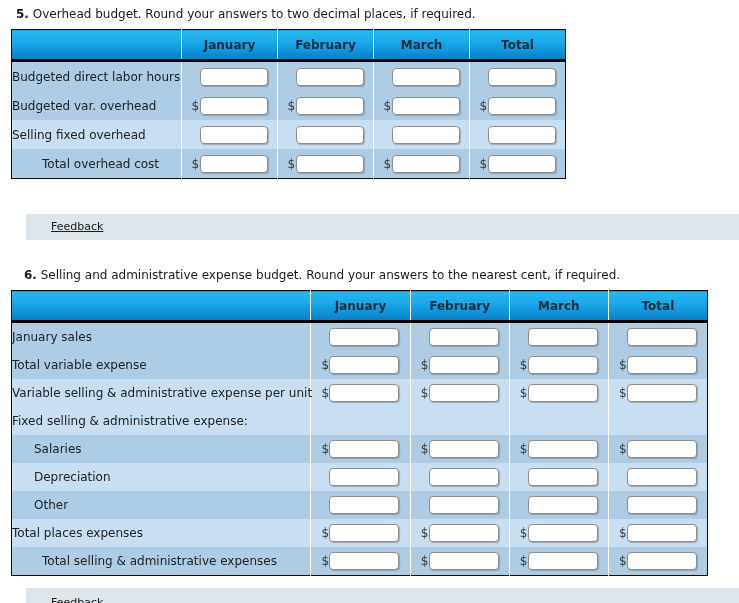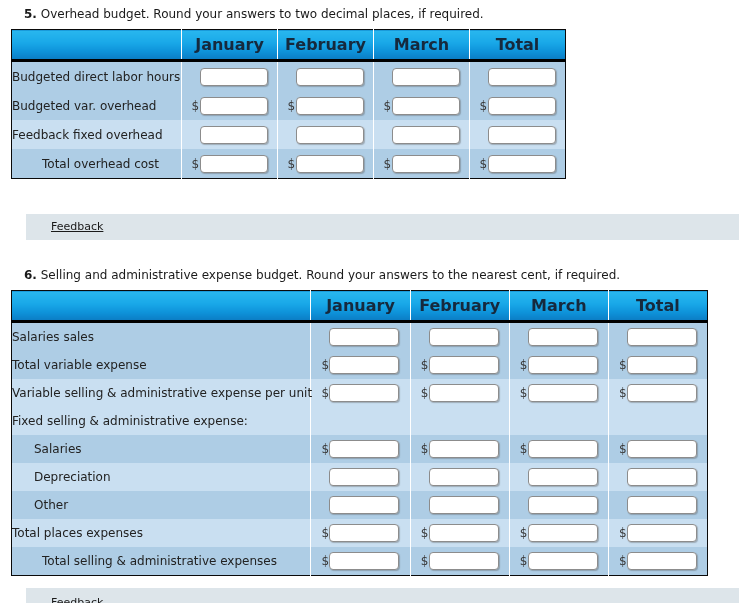--- a/index.html
+++ b/index.html
@@ -33,21 +33,21 @@
     border-collapse: collapse;
     border-spacing: 0;
     border: 1px solid #0a0a0a;
     table-layout: fixed;
     background: #c3d9ea;
   }
   .budget-table th {
     background: linear-gradient(to bottom, #29b7ef 0%, #19a8e8 42%, #0e93da 72%, #0b7cc4 100%);
     color: #16293d;
     font-weight: bold;
-    font-size: 16px;
+    font-size: 12px;
     text-align: center;
     border-bottom: 3px solid #000000;
     border-right: 1px solid #ffffff;
     padding: 0;
     height: 29px;
     vertical-align: middle;
   }
   .budget-table th.blank-head {
     border-right: 1px solid #ffffff;
   }
@@ -108,21 +108,21 @@
     background: #dde5ea;
     box-sizing: border-box;
   }
   .feedback .fb-label {
     font-size: 11px;
     color: #1a1a1a;
     text-decoration: underline;
   }
 
   
-  #prompt-5 { position: absolute; left: 24px;  top: 7px; }
+  #prompt-5 { position: absolute; left: 16px;  top: 7px; }
 
   #table-5 { position: absolute; left: 11px; top: 29px; width: 554px; }
   #table-5 col.c-label { width: 170px; }
   #table-5 col.c-month { width: 96px; }
   #table-5 col.c-total { width: 96px; }
   #table-5 tr.body-row td { height: 29px; margin-top: 23px; }
   #table-5 .field { width: 68px; height: 18px; }
 
   #feedback-5 {
     position: absolute;
@@ -182,21 +182,21 @@
       <td class="input-cell"><span class="dollar hidden">$</span><input class="field" type="text" style=""></td>
     </tr>
     <tr class="body-row r-dark">
       <td class="label-cell">Budgeted var. overhead</td>
       <td class="input-cell"><span class="dollar">$</span><input class="field" type="text" style=""></td>
       <td class="input-cell"><span class="dollar">$</span><input class="field" type="text" style=""></td>
       <td class="input-cell"><span class="dollar">$</span><input class="field" type="text" style=""></td>
       <td class="input-cell"><span class="dollar">$</span><input class="field" type="text" style=""></td>
     </tr>
     <tr class="body-row r-light">
-      <td class="label-cell">Feedback fixed overhead</td>
+      <td class="label-cell">Selling fixed overhead</td>
       <td class="input-cell"><span class="dollar hidden">$</span><input class="field" type="text" style=""></td>
       <td class="input-cell"><span class="dollar hidden">$</span><input class="field" type="text" style=""></td>
       <td class="input-cell"><span class="dollar hidden">$</span><input class="field" type="text" style=""></td>
       <td class="input-cell"><span class="dollar hidden">$</span><input class="field" type="text" style=""></td>
     </tr>
     <tr class="body-row r-dark">
       <td class="label-cell indent1">Total overhead cost</td>
       <td class="input-cell"><span class="dollar">$</span><input class="field" type="text" style=""></td>
       <td class="input-cell"><span class="dollar">$</span><input class="field" type="text" style=""></td>
       <td class="input-cell"><span class="dollar">$</span><input class="field" type="text" style=""></td>
@@ -226,21 +226,21 @@
     <tr>
       <th class="blank-head"></th>
       <th>January</th>
       <th>February</th>
       <th>March</th>
       <th>Total</th>
     </tr>
   </thead>
   <tbody>
     <tr class="body-row r-dark">
-      <td class="label-cell">Salaries sales</td>
+      <td class="label-cell">January sales</td>
       <td class="input-cell"><span class="dollar hidden">$</span><input class="field" type="text" style=""></td>
       <td class="input-cell"><span class="dollar hidden">$</span><input class="field" type="text" style=""></td>
       <td class="input-cell"><span class="dollar hidden">$</span><input class="field" type="text" style=""></td>
       <td class="input-cell"><span class="dollar hidden">$</span><input class="field" type="text" style=""></td>
     </tr>
     <tr class="body-row r-dark">
       <td class="label-cell">Total variable expense</td>
       <td class="input-cell"><span class="dollar">$</span><input class="field" type="text" style=""></td>
       <td class="input-cell"><span class="dollar">$</span><input class="field" type="text" style=""></td>
       <td class="input-cell"><span class="dollar">$</span><input class="field" type="text" style=""></td>

